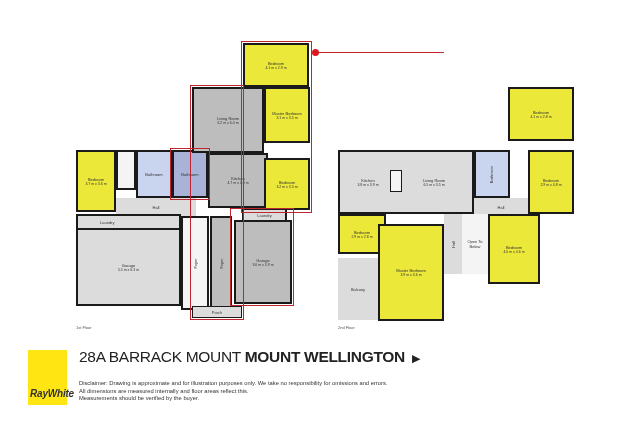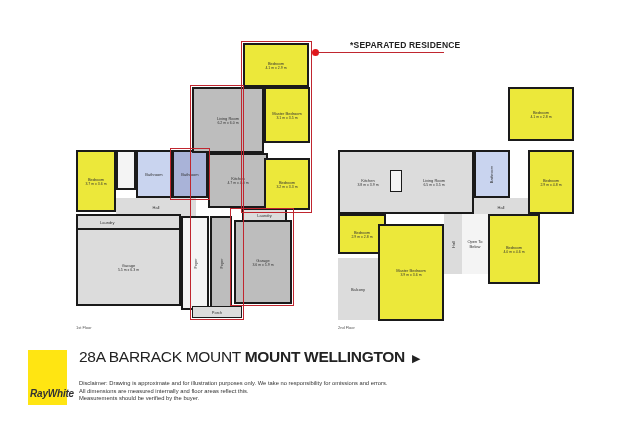--- a/index.html
+++ b/index.html
@@ -93,21 +93,20 @@
 
   <div class="red-outline" style="left:241px;top:41px;width:71px;height:172px;"></div>
   <div class="red-outline" style="left:190px;top:85px;width:54px;height:235px;"></div>
   <div class="red-outline" style="left:230px;top:208px;width:64px;height:98px;"></div>
   <div class="red-outline" style="left:170px;top:148px;width:40px;height:52px;"></div>
 
   <div class="floorlabel" style="left:76px;top:325px;">1st Floor</div>
 
   <div class="sep-dot"></div>
   <div class="sep-line"></div>
-  <div class="sep-label">*SEPARATED RESIDENCE</div>
 
   <div class="room lgrey" style="left:338px;top:150px;width:60px;height:64px;">
     <div class="nm">Kitchen</div>
     <div class="dm">3.8 m x 3.9 m</div>
   </div>
   <div class="room lgrey" style="left:396px;top:150px;width:78px;height:64px;border-left-width:0;">
     <div class="nm">Living Room</div>
     <div class="dm">6.5 m x 3.5 m</div>
   </div>
   <div class="room white" style="left:390px;top:170px;width:12px;height:22px;border-width:1px;"></div>

